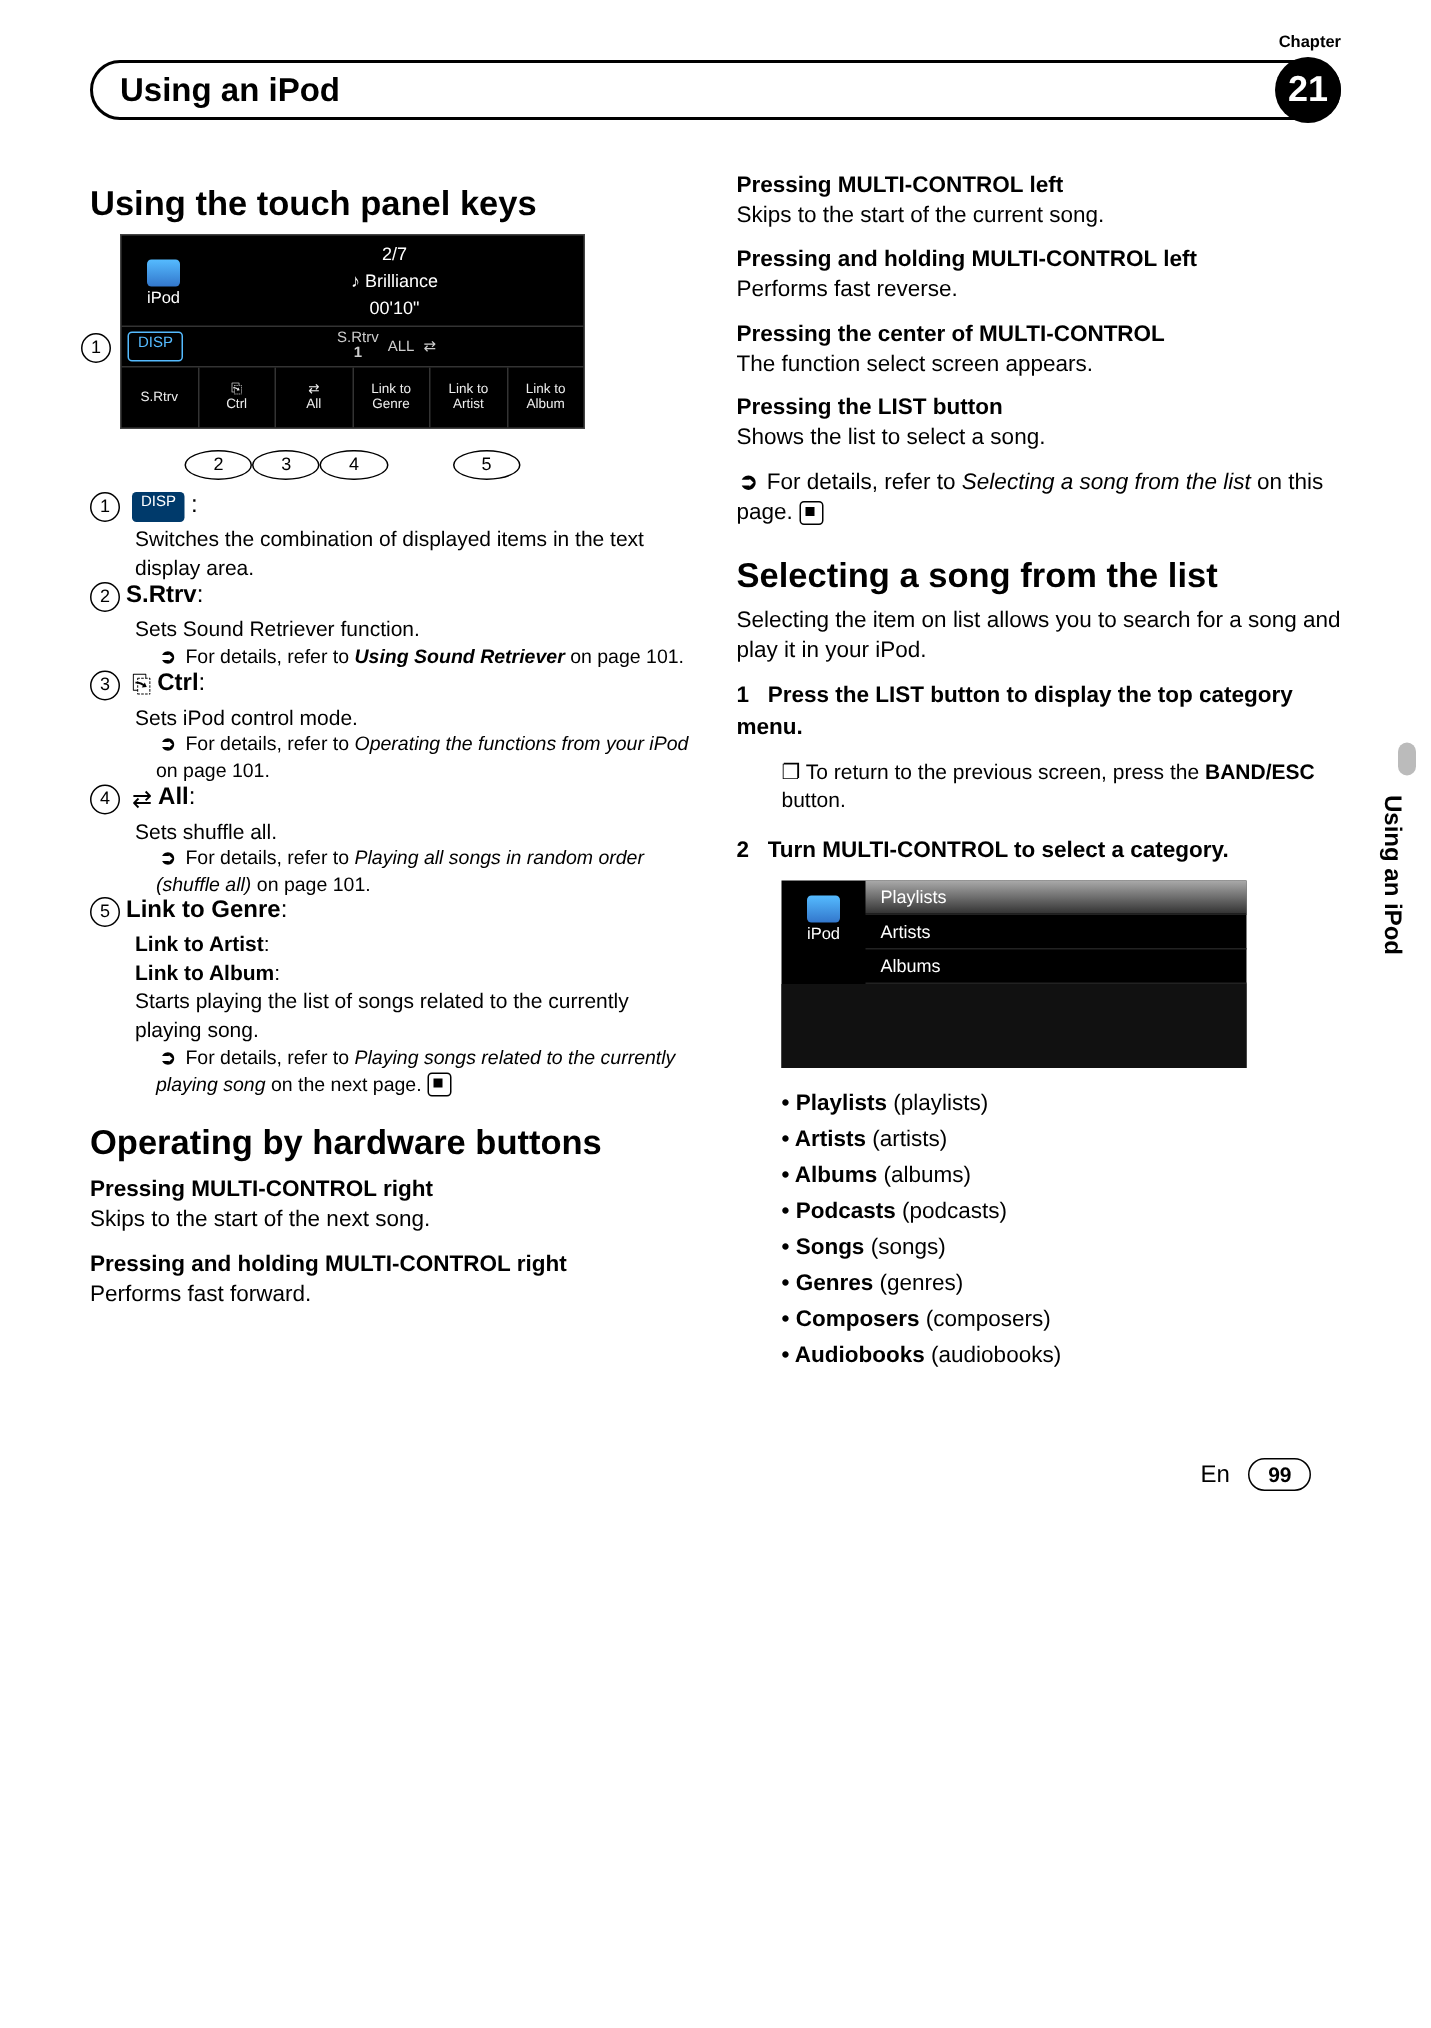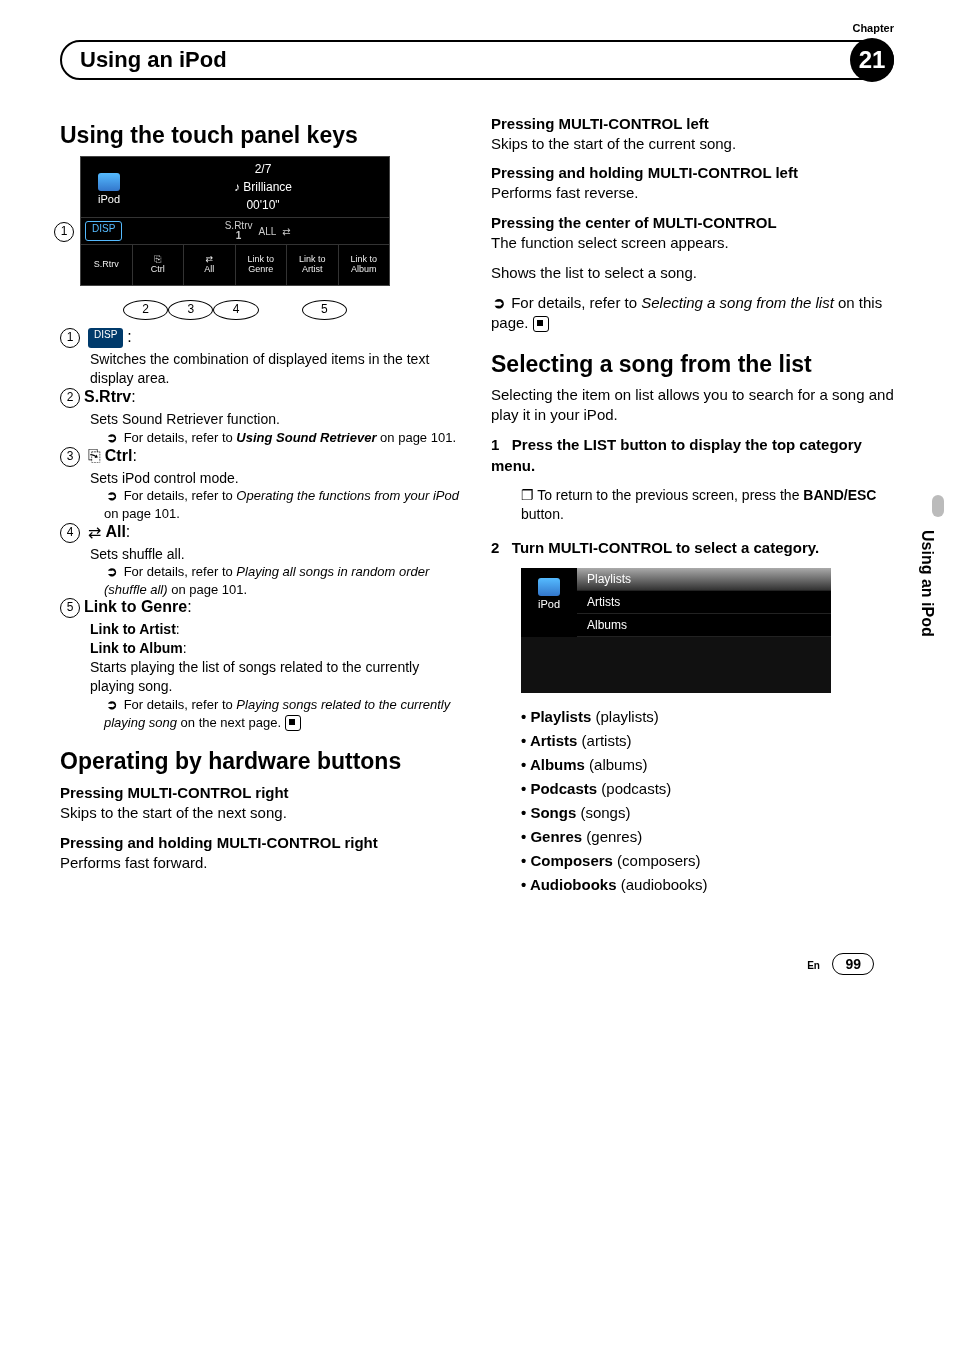--- a/index.html
+++ b/index.html
@@ -91,21 +91,21 @@
       height: 22px;
       background: #bbb;
       border-radius: 6px;
     }
     .footer {
       position: relative;
       margin-top: 50px;
       text-align: right;
       padding-right: 20px;
     }
-    .footer .en { font-size:10px; font-weight:bold; margin-right:8px; }
+    .footer .en { font-size:16px; font-weight:normal; margin-right:8px; }
     .footer .pg {
       display:inline-block;
       border:1.5px solid #000;
       border-radius: 14px;
       padding: 2px 12px;
       font-weight:bold;
       font-size:14px;
     }
     
     .shot1 {
@@ -285,20 +285,21 @@
   <div class="col">
     <div class="action-head"><span class="bold-run">Pressing </span><span class="small-caps">MULTI-CONTROL</span><span class="bold-run"> left</span></div>
     <div class="para">Skips to the start of the current song.</div>
 
     <div class="action-head"><span class="bold-run">Pressing and holding </span><span class="small-caps">MULTI-CONTROL</span><span class="bold-run"> left</span></div>
     <div class="para">Performs fast reverse.</div>
 
     <div class="action-head"><span class="bold-run">Pressing the center of </span><span class="small-caps">MULTI-CONTROL</span></div>
     <div class="para">The function select screen appears.</div>
 
+    <div class="action-head"><span class="bold-run">Pressing the </span><span class="small-caps">LIST</span><span class="bold-run"> button</span></div>
     <div class="para">Shows the list to select a song.</div>
     <div class="para"><span class="arrow-icon">➲</span>
       <span>For details, refer to </span><span class="italic">Selecting a song from the list</span><span> on this page.</span> <span class="endmark"></span>
     </div>
 
     <h2>Selecting a song from the list</h2>
     <div class="para">Selecting the item on list allows you to search for a song and play it in your iPod.</div>
 
     <div class="para bold-run"><span>1</span>&nbsp;&nbsp;&nbsp;<span>Press the LIST button to display the top category menu.</span></div>
     <div class="sub"><span>❐ </span><span>To return to the previous screen, press the </span><b>BAND/ESC</b><span> button.</span></div>

